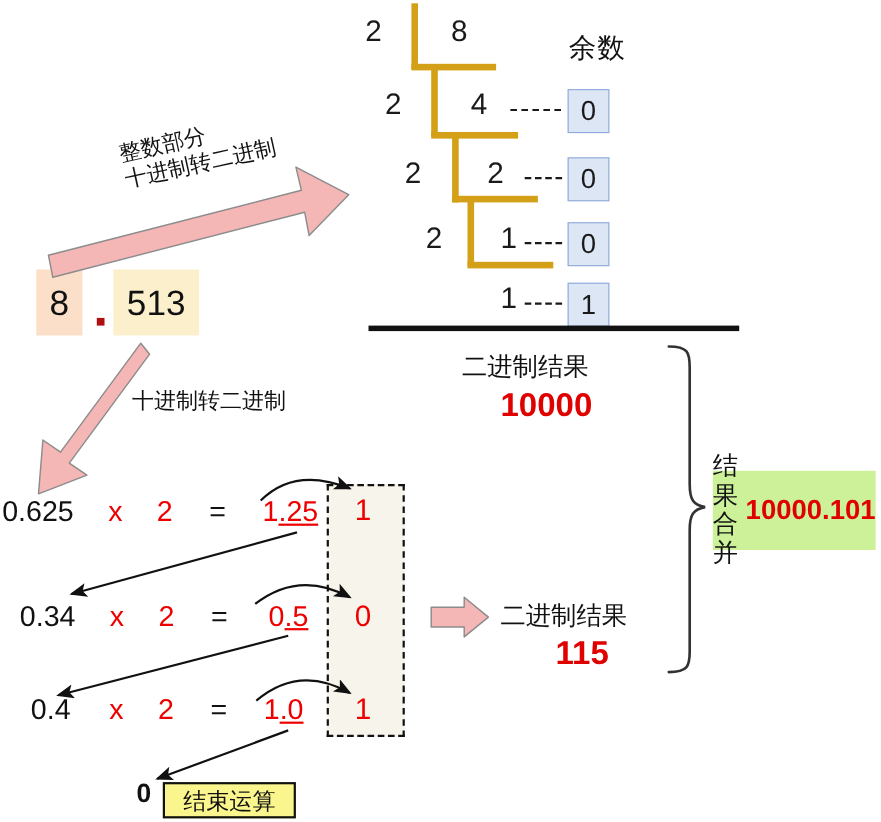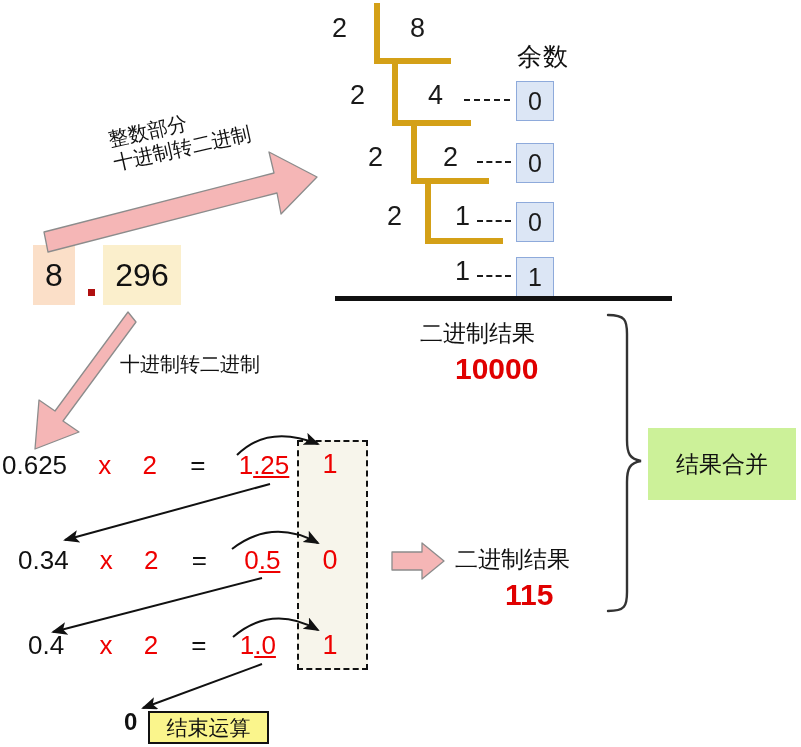--- a/index.html
+++ b/index.html
@@ -83,21 +83,21 @@
 
 <div class="goldline" style="left:392px;top:60px;width:6px;height:64px;"></div>
 <div class="goldline" style="left:392px;top:120px;width:79px;height:6px;"></div>
 
 <div class="goldline" style="left:411px;top:122px;width:6px;height:62px;"></div>
 <div class="goldline" style="left:411px;top:178px;width:78px;height:6px;"></div>
 
 <div class="goldline" style="left:425px;top:180px;width:6px;height:62px;"></div>
 <div class="goldline" style="left:425px;top:238px;width:78px;height:6px;"></div>
 
-<div class="yushu" style="left:517px;top:40px;">余数</div>
+<div class="yushu" style="left:517px;top:27px;">余数</div>
 
 <div class="dashline" style="left:464px;top:99px;width:46px;"></div>
 <div class="rembox num" style="left:516px;top:81px;">0</div>
 
 <div class="dashline" style="left:477px;top:161px;width:34px;"></div>
 <div class="rembox num" style="left:516px;top:143px;">0</div>
 
 <div class="dashline" style="left:477px;top:220px;width:34px;"></div>
 <div class="rembox num" style="left:516px;top:202px;">0</div>
 
@@ -110,21 +110,21 @@
   <div class="cnlabel">整数部分</div>
   <div class="cnlabel">十进制转二进制</div>
 </div>
 
 <div class="abs" style="left:120px;top:352px;text-align:center;">
   <div class="cnlabel">十进制转二进制</div>
 </div>
 
 <div class="hl8 num" style="left:33px;top:245px;width:42px;height:60px;">8</div>
 <div class="reddot" style="left:88px;top:289px;"></div>
-<div class="hl625 num" style="left:103px;top:245px;width:78px;height:60px;">296</div>
+<div class="hl625 num" style="left:103px;top:245px;width:78px;height:60px;">513</div>
 
 <div class="mrow num" style="left:2px;top:450px;">
   <span>0.625</span>
   <span class="red" style="margin-left:24px;">x</span>
   <span class="red" style="margin-left:24px;">2</span>
   <span style="margin-left:26px;">=</span>
   <span class="red" style="margin-left:26px;">1</span><span class="red uline">.25</span>
 </div>
 
 <div class="mrow num" style="left:18px;top:545px;">
@@ -152,20 +152,21 @@
 <div class="endbox" style="left:148px;top:711px;width:105px;height:29px;">结束运算</div>
 
 <div class="reslabel" style="left:420px;top:318px;">二进制结果</div>
 <div class="resval num" style="left:455px;top:352px;">10000</div>
 
 <div class="reslabel" style="left:455px;top:544px;">二进制结果</div>
 <div class="resval num" style="left:505px;top:578px;">115</div>
 
 <div class="greenbox" style="left:648px;top:428px;width:148px;height:72px;">
   <div class="t1">结果合并</div>
+  <div class="t2 num">10000.101</div>
 </div>
 
 <svg class="ov" viewBox="0 0 801 747" xmlns="http://www.w3.org/2000/svg">
   <defs>
     <marker id="ah" markerWidth="9" markerHeight="9" refX="7" refY="3.2" orient="auto" markerUnits="strokeWidth">
       <path d="M0,0 L8,3.2 L0,6.4 L1.8,3.2 z" fill="#111"></path>
     </marker>
   </defs>
 
   <g>

